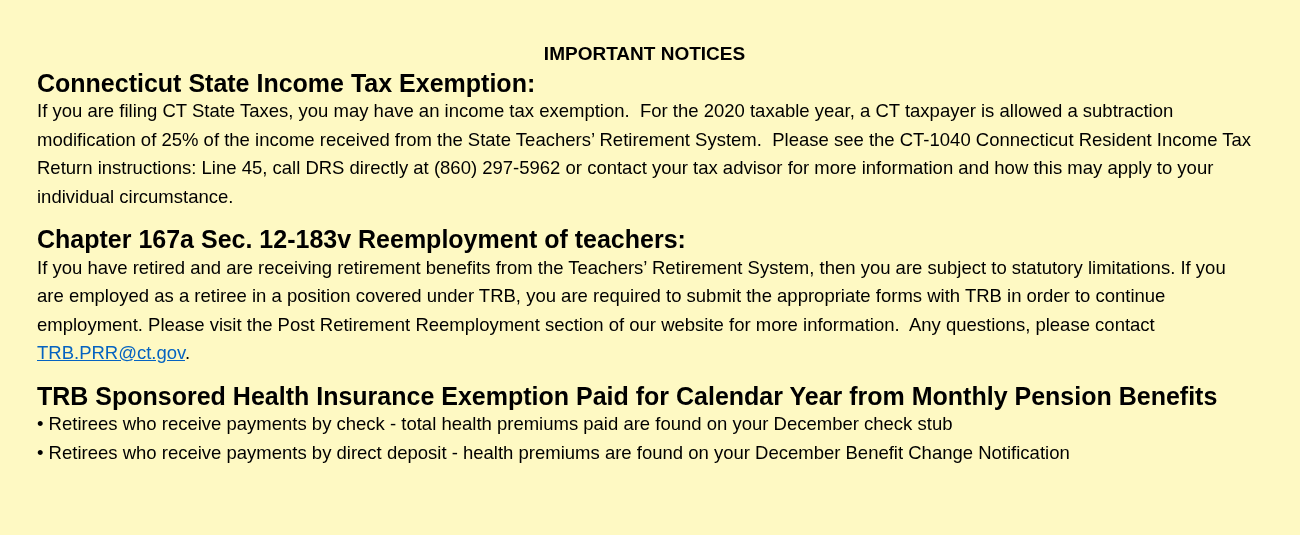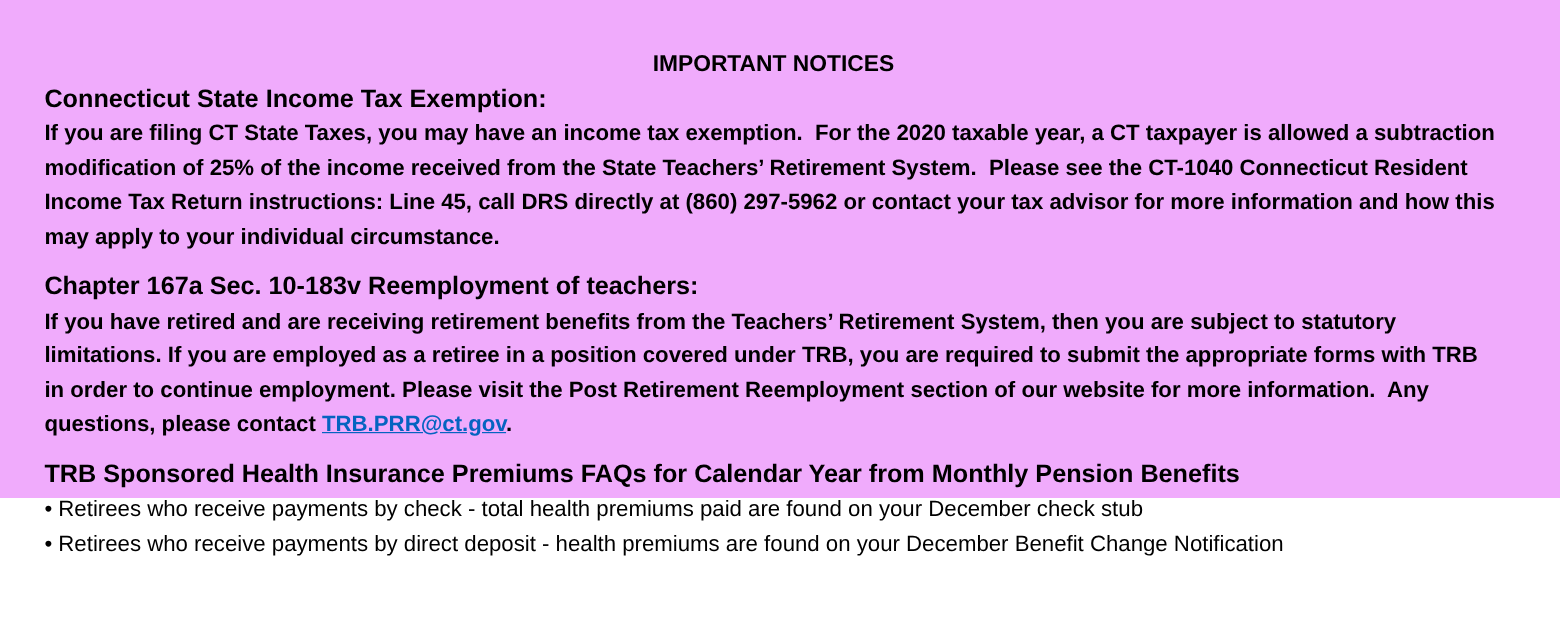--- a/index.html
+++ b/index.html
@@ -10,46 +10,46 @@
   body {
     width: 1300px;
     height: 535px;
     font-family: "Liberation Sans", sans-serif;
     color: #000000;
     overflow: hidden;
   }
   .page {
     box-sizing: border-box;
     width: 1300px;
-    height: 415px;
+    height: 535px;
     padding: 40px 48px 0 37px;
-    background: #f0abfc;
+    background: #fef9c3;
   }
   .doc-title {
     margin: 0;
     text-align: center;
     font-size: 19px;
     font-weight: bold;
     line-height: 28.5px;
     white-space: pre-wrap;
   }
   .section {
     margin: 0 0 14px 0;
   }
   .section-heading {
     margin: 0;
-    font-size: 21px;
+    font-size: 25px;
     font-weight: bold;
     line-height: 28.5px;
     white-space: pre-wrap;
   }
   .section-body {
     margin: 0;
     font-size: 18.5px;
-    font-weight: bold;
+    font-weight: normal;
     line-height: 28.5px;
     white-space: pre-wrap;
   }
   .bullet-line {
     margin: 0;
     font-size: 18.5px;
     line-height: 28.5px;
     white-space: pre-wrap;
   }
   .email-link {
@@ -73,24 +73,24 @@
 <div class="page">
 
   <h1 class="doc-title">IMPORTANT NOTICES</h1>
 
   <div class="section">
     <h2 class="section-heading">Connecticut State Income Tax Exemption:</h2>
     <p class="section-body">If you are filing CT State Taxes, you may have an income tax exemption.  For the 2020 taxable year, a CT taxpayer is allowed a subtraction modification of 25% of the income received from the State Teachers’ Retirement System.  Please see the CT-1040 Connecticut Resident Income Tax Return instructions: Line 45, call DRS directly at (860) 297-5962 or contact your tax advisor for more information and how this may apply to your individual circumstance.</p>
   </div>
 
   <div class="section">
-    <h2 class="section-heading">Chapter 167a Sec. 10-183v Reemployment of teachers:</h2>
+    <h2 class="section-heading">Chapter 167a Sec. 12-183v Reemployment of teachers:</h2>
     <p class="section-body"><span>If you have retired and are receiving retirement benefits from the Teachers’ Retirement System, then you are subject to statutory limitations. If you are employed as a retiree in a position covered under TRB, you are required to submit the appropriate forms with TRB in order to continue employment. Please visit the Post Retirement Reemployment section of our website for more information.  Any questions, please contact </span><a class="email-link">TRB.PRR@ct.gov</a><span>.</span></p>
   </div>
 
   <div class="section">
-    <h2 class="section-heading">TRB Sponsored Health Insurance Premiums FAQs for Calendar Year from Monthly Pension Benefits</h2>
+    <h2 class="section-heading">TRB Sponsored Health Insurance Exemption Paid for Calendar Year from Monthly Pension Benefits</h2>
     <p class="bullet-line">• Retirees who receive payments by check - total health premiums paid are found on your December check stub</p>
     <p class="bullet-line">• Retirees who receive payments by direct deposit - health premiums are found on your December Benefit Change Notification</p>
   </div>
 
 
 </div>
 
 </body></html>

